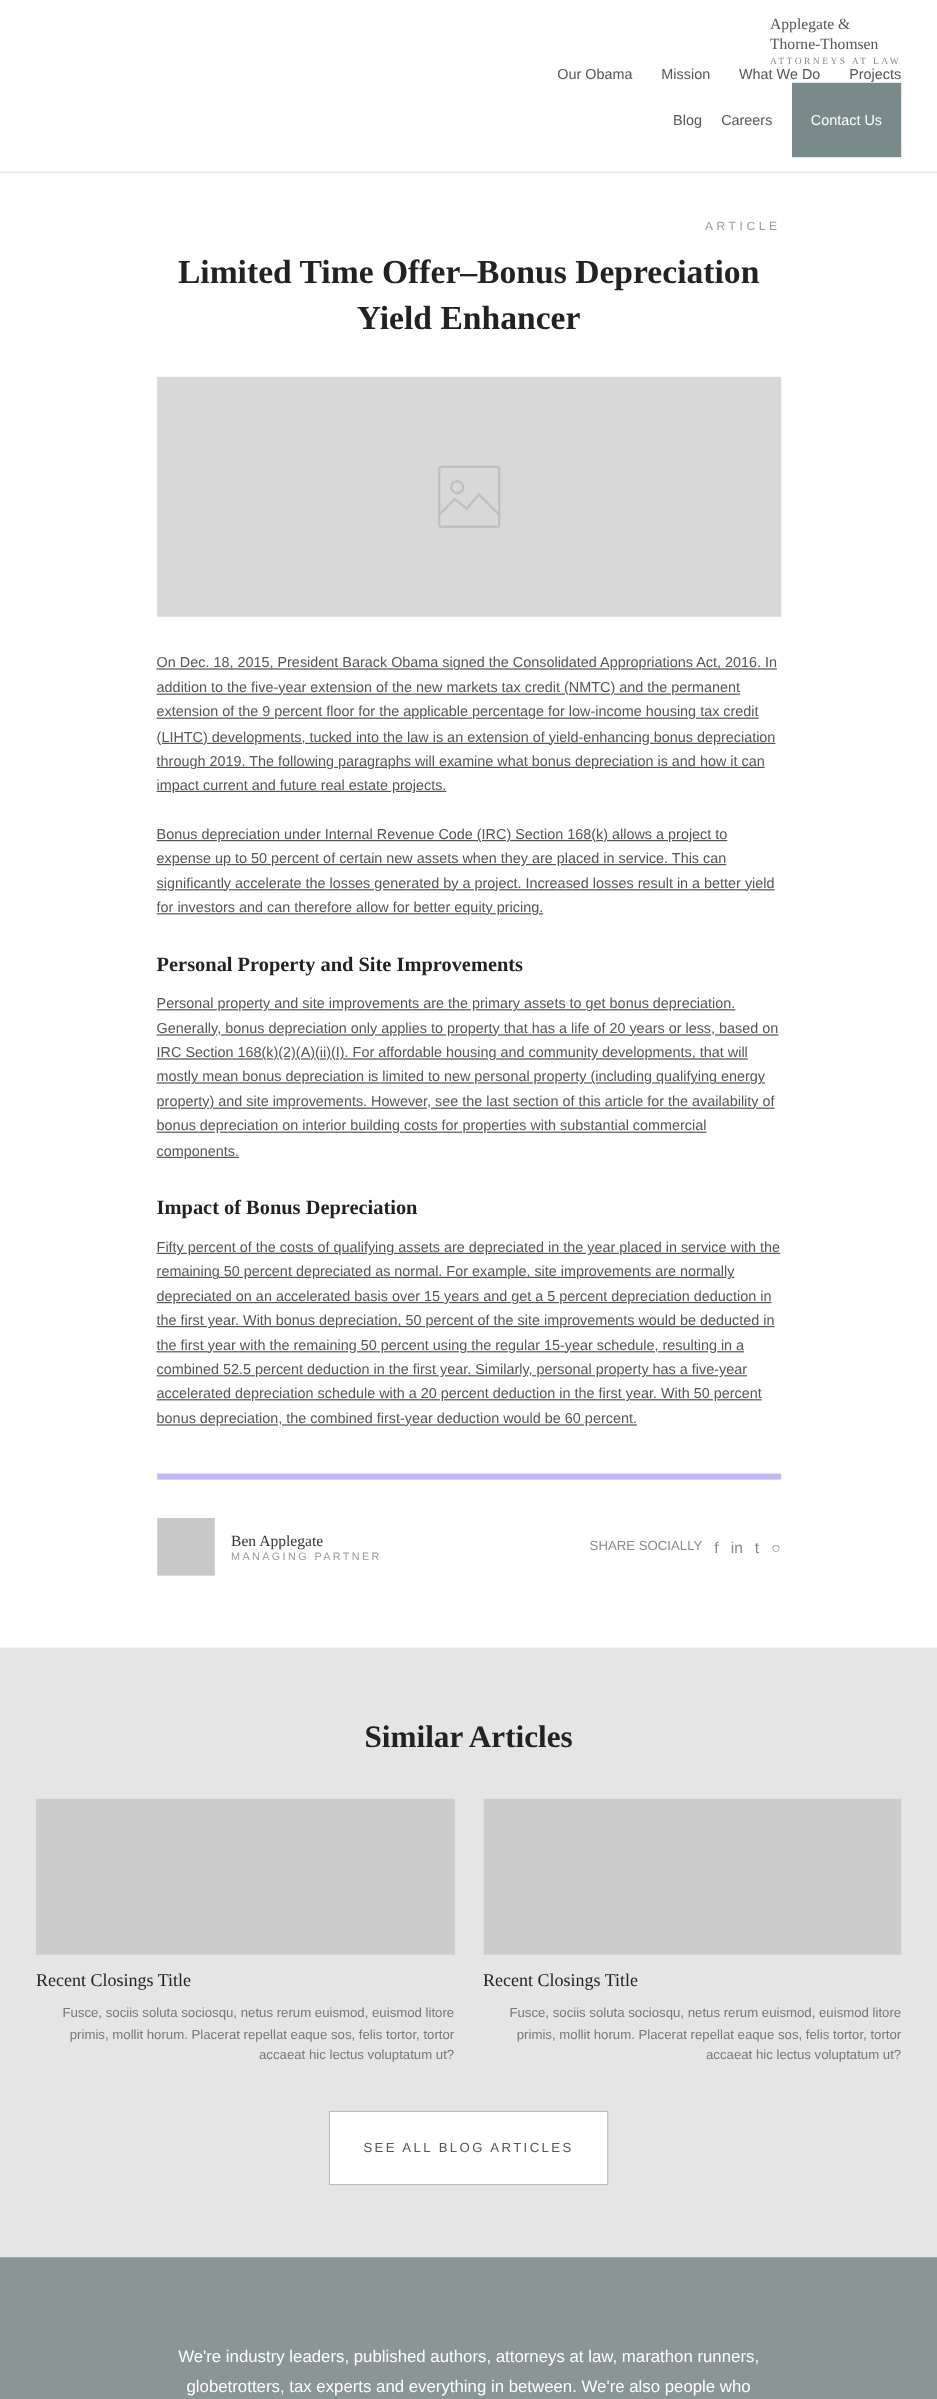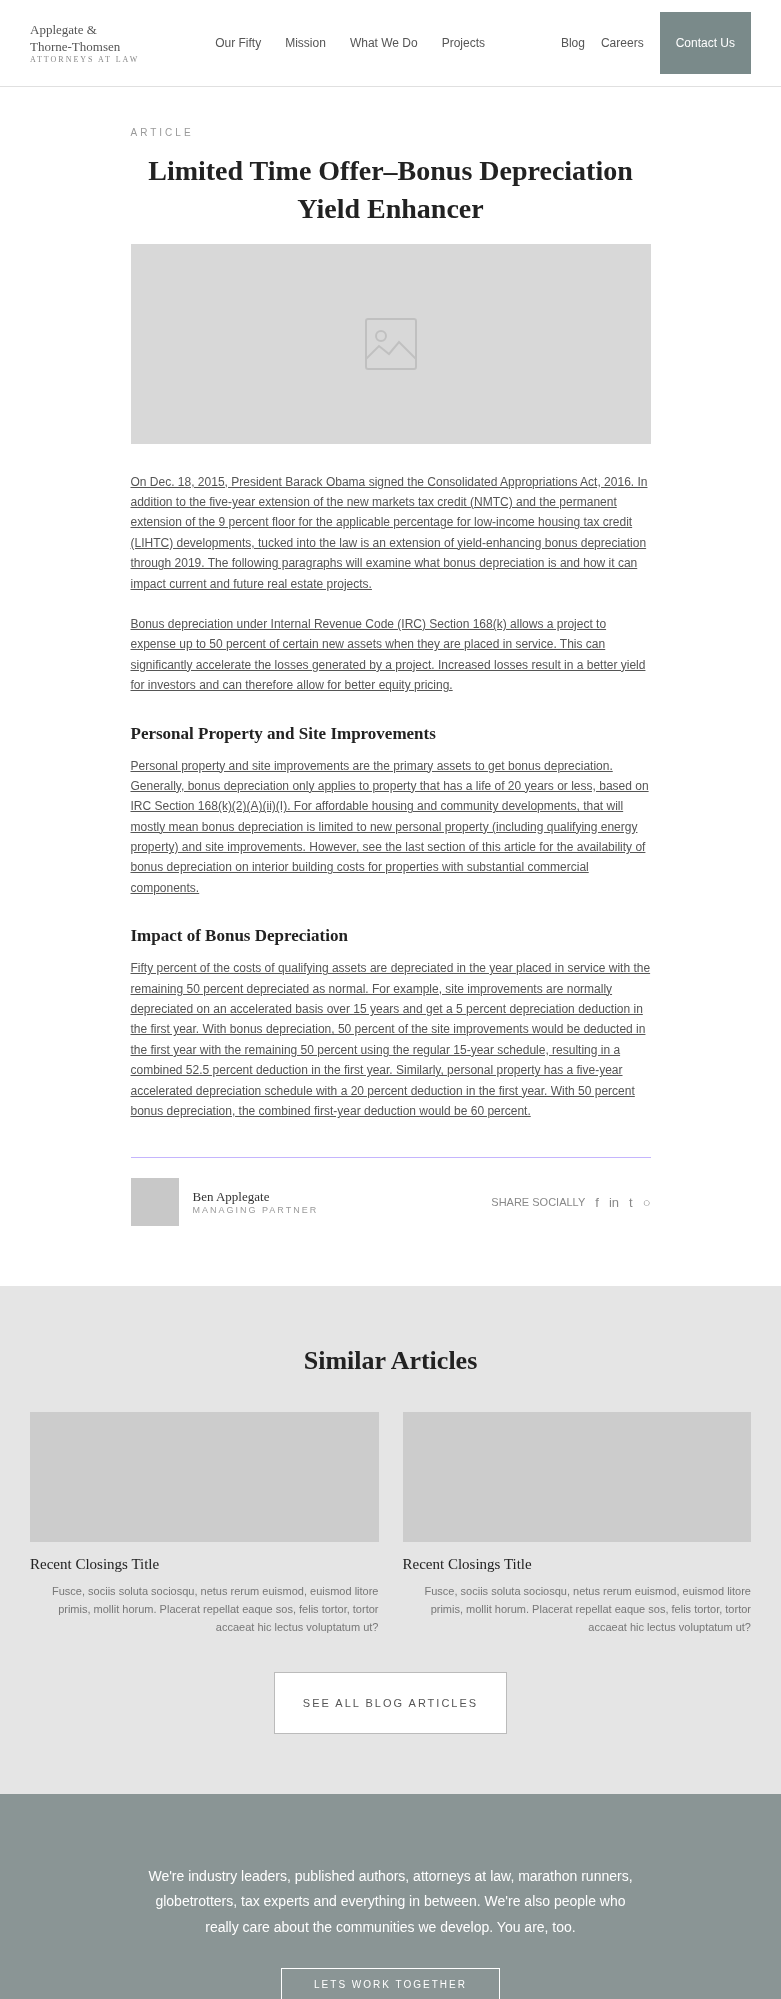--- a/index.html
+++ b/index.html
@@ -1,51 +1,51 @@
 <!DOCTYPE html>
 <html><head>
   <meta charset="utf-8">
   <style>
     * { box-sizing: border-box; margin: 0; padding: 0; }
     body { font-family: Georgia, 'Times New Roman', serif; color: #333; background: #fff; width: 781px; }
 
     
     nav {
-      display: flex; align-items: center; justify-content: space-between;
-      padding: 12px 30px; border-bottom: 1px solid #e0e0e0; background: #fff;
+      display: flex; align-items: flex-end; justify-content: space-between;
+      padding: 12px 30px; border-bottom: 1px solid #e0e0e0; background: #fff; flex-direction: column;
     }
     .nav-logo { display: flex; flex-direction: column; }
     .nav-logo-text { font-size: 13px; font-family: Georgia, serif; color: #555; line-height: 1.3; }
     .nav-logo-sub { font-size: 8px; letter-spacing: 2px; color: #888; text-transform: uppercase; }
     .nav-links { display: flex; align-items: center; gap: 24px; }
     .nav-link { font-size: 12px; color: #555; text-decoration: none; font-family: Arial, sans-serif; }
     .nav-right { display: flex; align-items: center; gap: 16px; }
     .nav-right-link { font-size: 12px; color: #555; text-decoration: none; font-family: Arial, sans-serif; }
     .contact-btn {
       background: #7a8a8a; color: #fff; border: none; padding: 24px 16px;
       font-size: 12px; font-family: Arial, sans-serif; cursor: pointer;
     }
 
     
     .article-container { max-width: 560px; margin: 0 auto; padding: 40px 20px 60px; }
-    .article-label { text-align: left; font-size: 10px; letter-spacing: 3px; color: #999; text-transform: uppercase; margin-bottom: 14px; font-family: Arial, sans-serif; }
-    .article-title { text-align: center; font-size: 28px; font-family: Georgia, serif; color: #222; line-height: 1.35; margin-bottom: 16px; }
+    .article-label { text-align: right; font-size: 10px; letter-spacing: 3px; color: #999; text-transform: uppercase; margin-bottom: 14px; font-family: Arial, sans-serif; }
+    .article-title { text-align: center; font-size: 28px; font-family: Georgia, serif; color: #222; line-height: 1.35; margin-bottom: 30px; }
     .article-image-placeholder {
       width: 100%; height: 200px; background: #d8d8d8;
       display: flex; align-items: center; justify-content: center;
       margin-bottom: 28px;
     }
     .img-icon { opacity: 0.5; }
     .article-body { font-size: 12px; line-height: 1.7; color: #555; font-family: Arial, sans-serif; margin-bottom: 20px; text-decoration: underline; }
     .article-section-title { font-size: 17px; font-family: Georgia, serif; color: #222; margin: 28px 0 12px; }
 
     
     .author-row {
       display: flex; align-items: center; justify-content: space-between;
-      margin-top: 36px; padding-top: 20px; border-top: 1px solid #c4b5fd;
+      margin-top: 36px; padding-top: 32px; border-top: 5px solid #c4b5fd;
     }
     .author-info { display: flex; align-items: center; gap: 14px; }
     .author-avatar { width: 48px; height: 48px; background: #c8c8c8; }
     .author-name { font-size: 13px; font-family: Georgia, serif; color: #333; }
     .author-role { font-size: 9px; letter-spacing: 2px; color: #999; text-transform: uppercase; font-family: Arial, sans-serif; }
     .share-row { display: flex; align-items: center; gap: 10px; font-size: 11px; color: #888; font-family: Arial, sans-serif; }
     .share-icon { font-size: 13px; color: #888; }
 
     
     .similar-section { background: #e5e5e5; padding: 60px 30px; }
@@ -78,21 +78,21 @@
 
 <nav>
   <div class="nav-logo">
     <span class="nav-logo-text">
       <span>Applegate &amp;</span><br>
       <span>Thorne-Thomsen</span>
     </span>
     <span class="nav-logo-sub">ATTORNEYS AT LAW</span>
   </div>
   <div class="nav-links">
-    <a class="nav-link">Our Fifty</a>
+    <a class="nav-link">Our Obama</a>
     <a class="nav-link">Mission</a>
     <a class="nav-link">What We Do</a>
     <a class="nav-link">Projects</a>
   </div>
   <div class="nav-right">
     <a class="nav-right-link">Blog</a>
     <a class="nav-right-link">Careers</a>
     <button class="contact-btn">Contact Us</button>
   </div>
 </nav>

